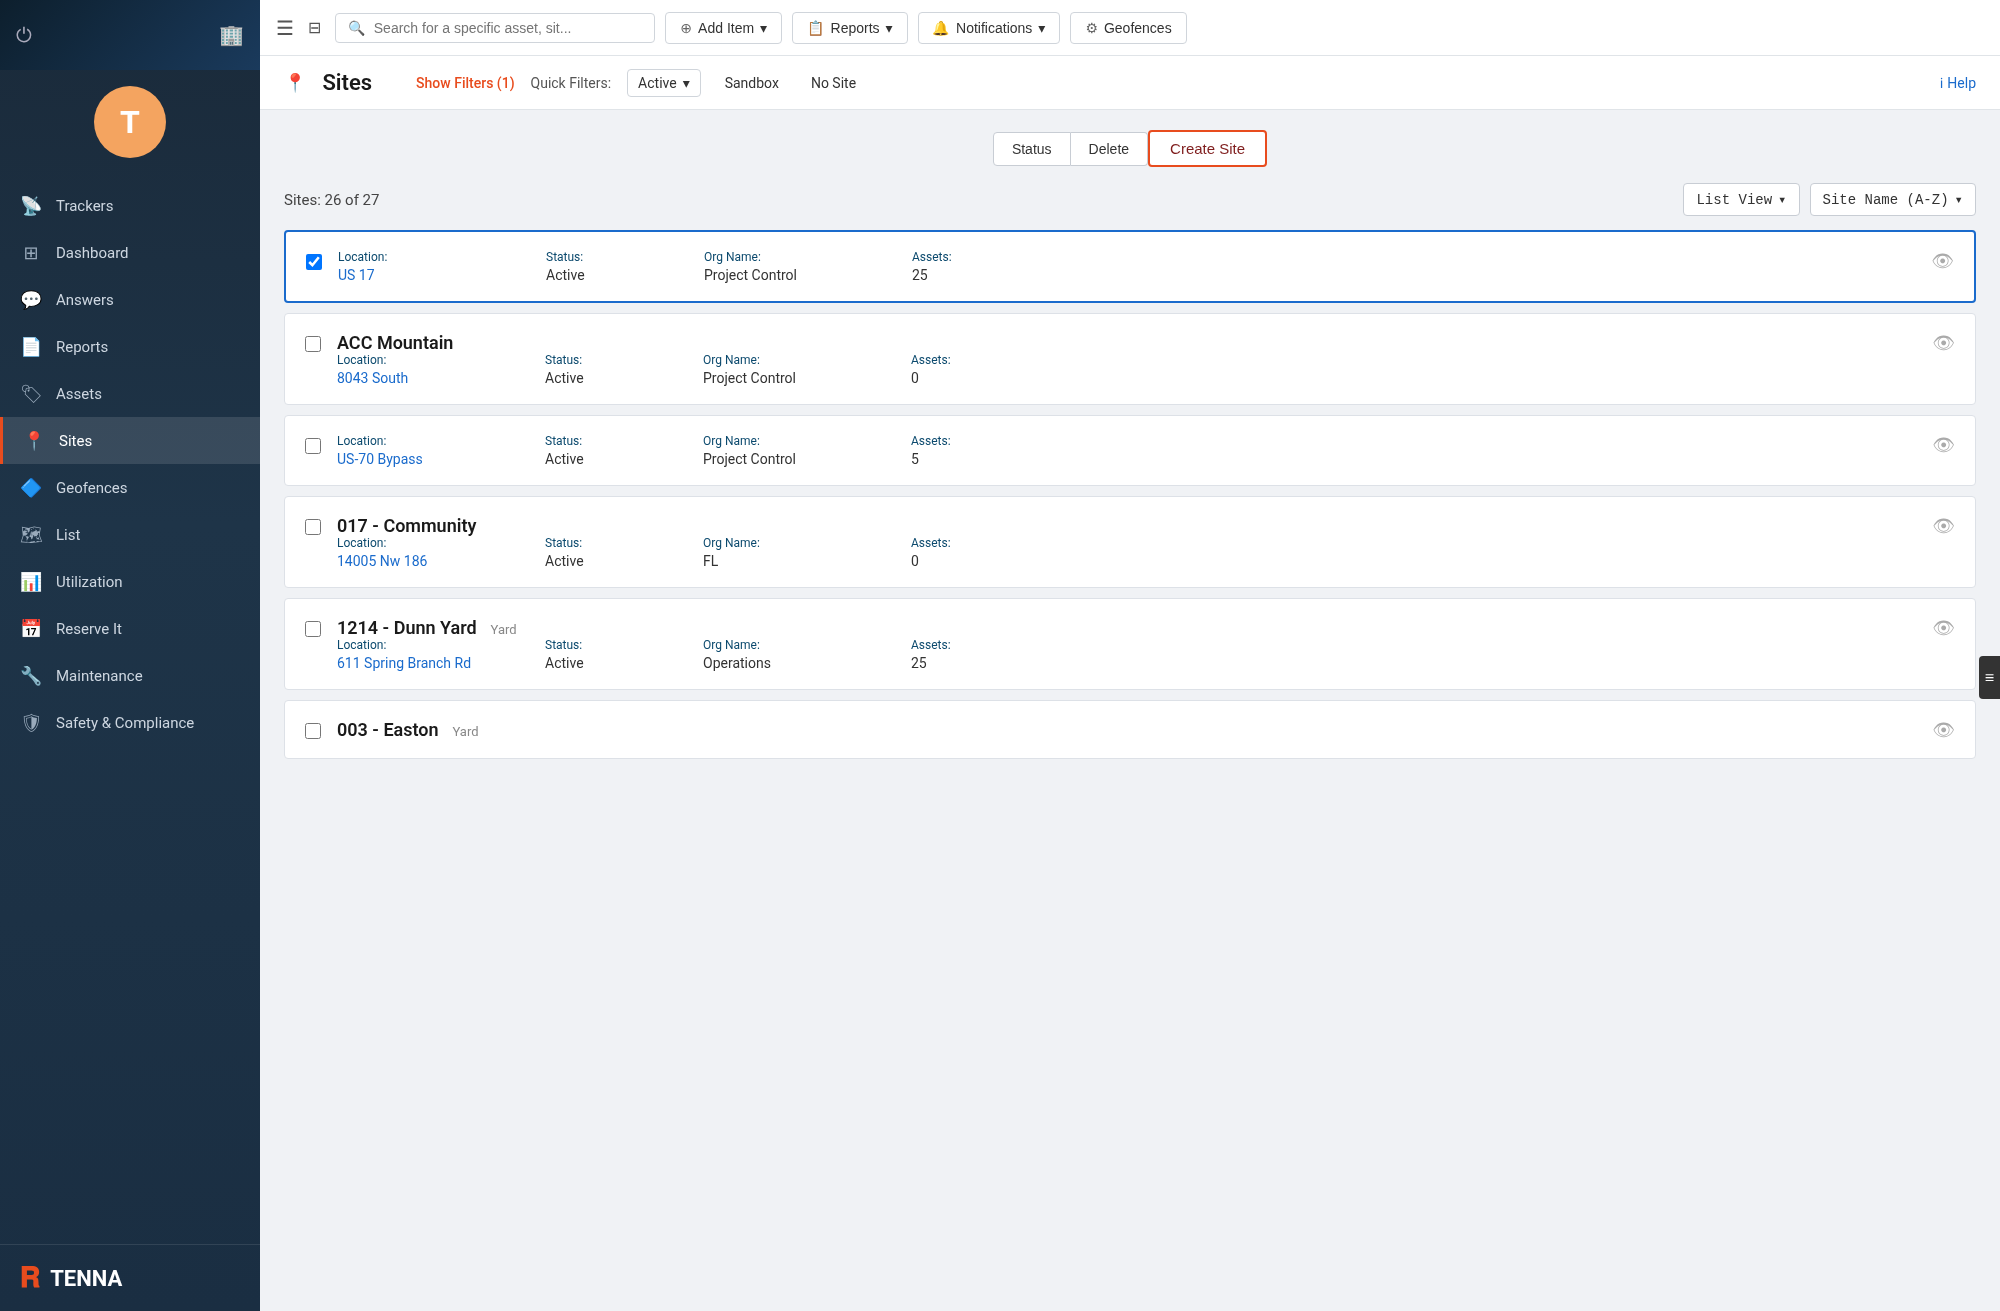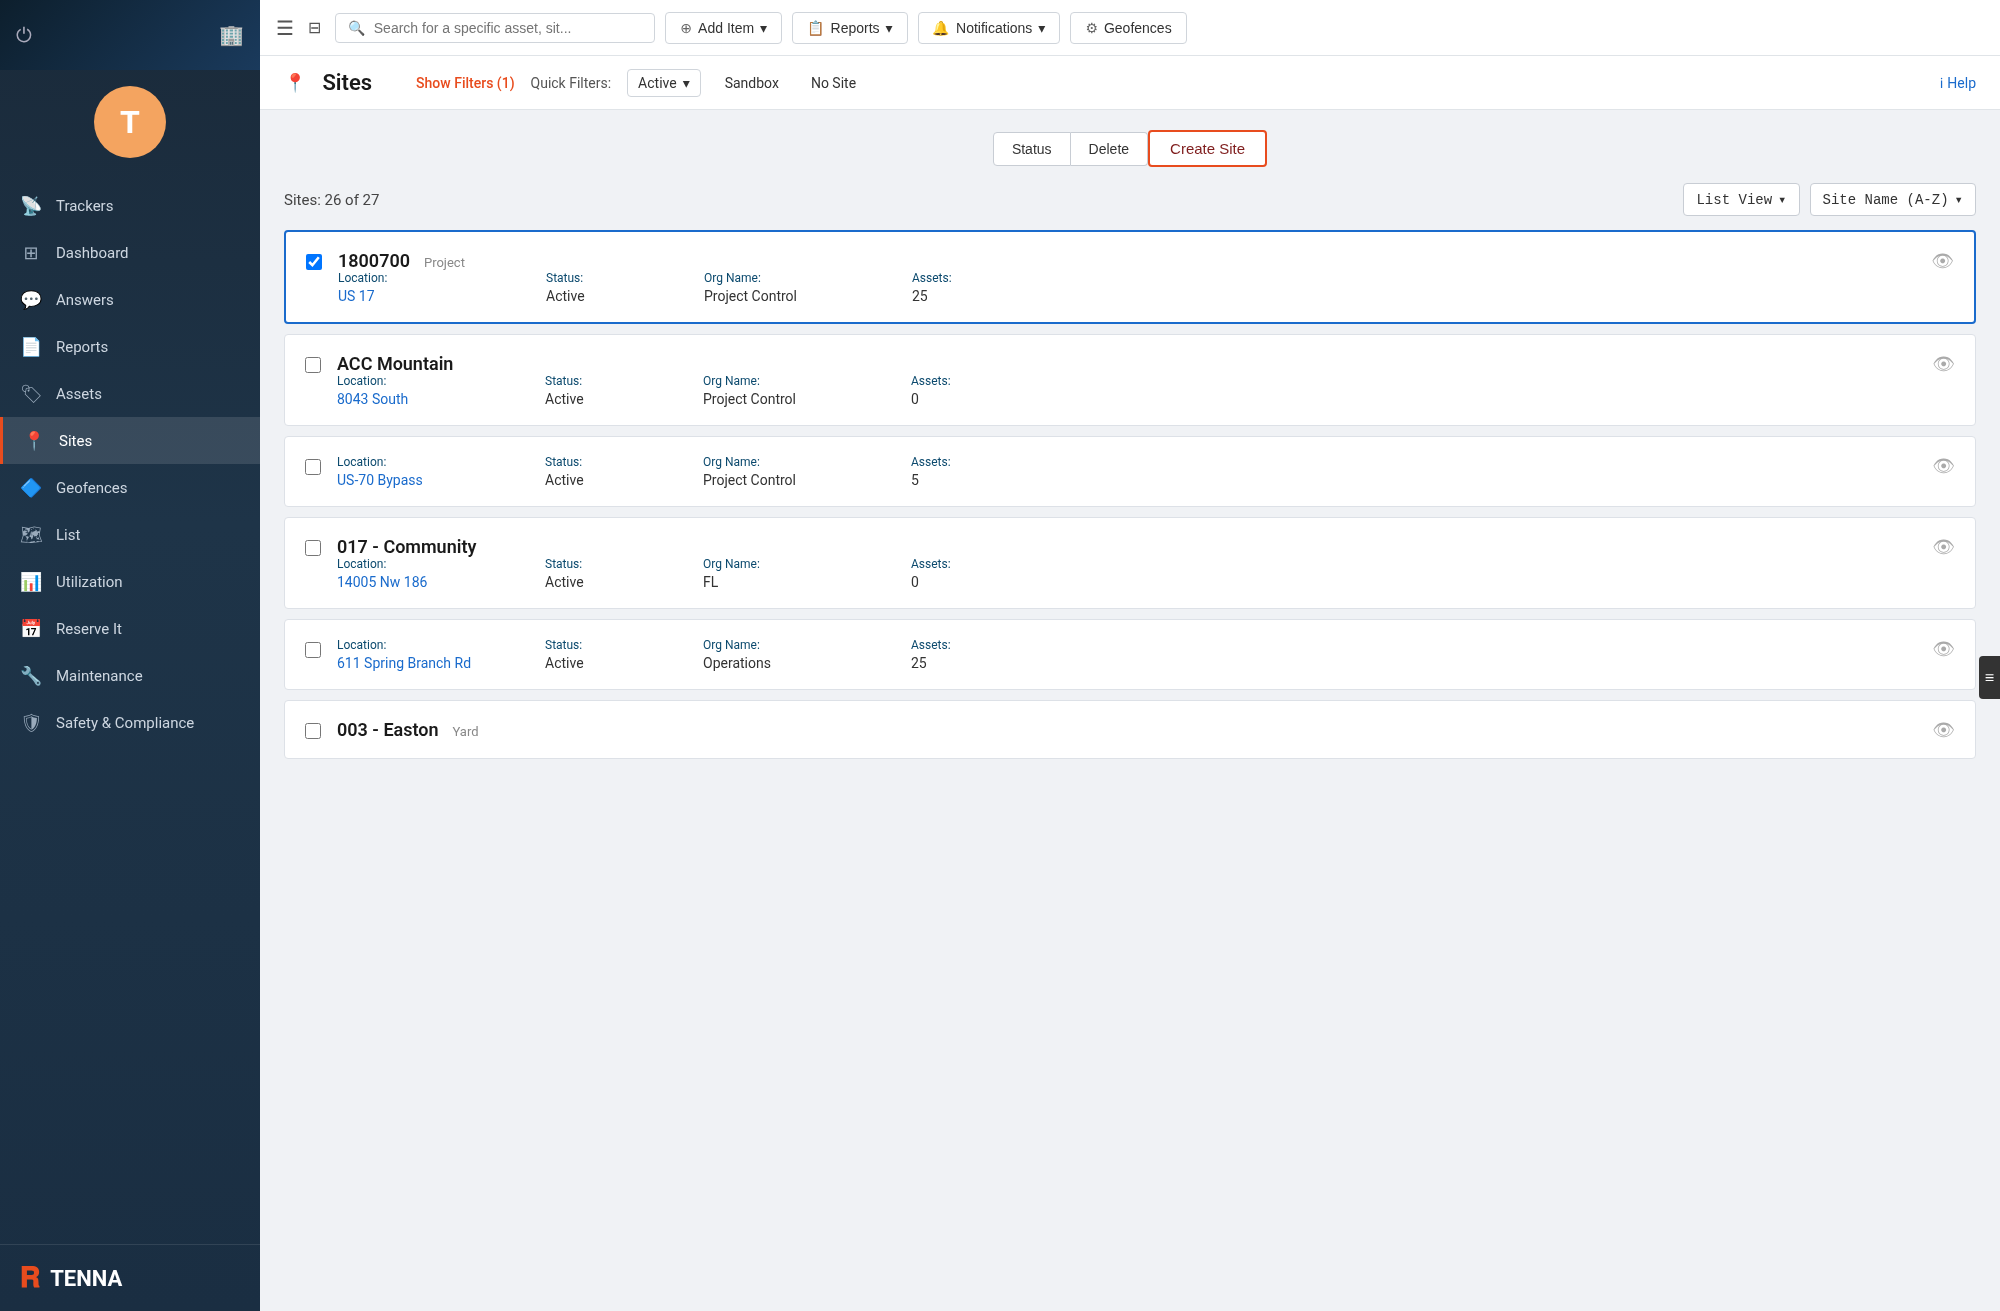--- a/index.html
+++ b/index.html
@@ -346,24 +346,20 @@
         <div class="view-select">
           <span>Site Name (A-Z)</span>
           <span>▾</span>
         </div>
       </div>
     </div>
 
     <div id="site-cards-container">
         <div class="site-card selected">
     <input type="checkbox" class="site-checkbox" checked="" style="">
-    <div class="site-card-title-area">
-      <span class="site-name">1800700</span>
-      <span class="site-tag">Project</span>
-    </div>
     <span class="eye-icon">👁</span>
 
     <div class="site-card-fields">
       <div class="field-group">
         <div class="field-label">Location:</div>
         <div class="field-link">US 17</div>
       </div>
       <div class="field-group">
         <div class="field-label">Status:</div>
         <div class="field-value">Active</div>
@@ -454,20 +450,24 @@
       </div>
       <div class="field-group">
         <div class="field-label">Assets:</div>
         <div class="field-value">0</div>
       </div>
     </div>
 
   </div>
         <div class="site-card">
     <input type="checkbox" class="site-checkbox" style="">
+    <div class="site-card-title-area">
+      <span class="site-name">1214 - Dunn Yard</span>
+      <span class="site-tag">Yard</span>
+    </div>
     <span class="eye-icon">👁</span>
 
     <div class="site-card-fields">
       <div class="field-group">
         <div class="field-label">Location:</div>
         <div class="field-link">611 Spring Branch Rd</div>
       </div>
       <div class="field-group">
         <div class="field-label">Status:</div>
         <div class="field-value">Active</div>

